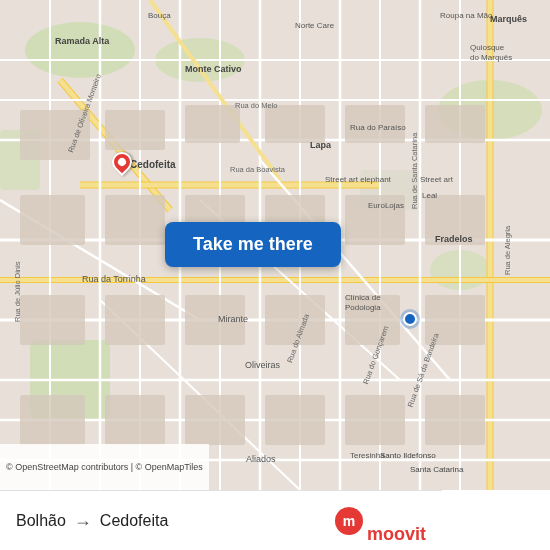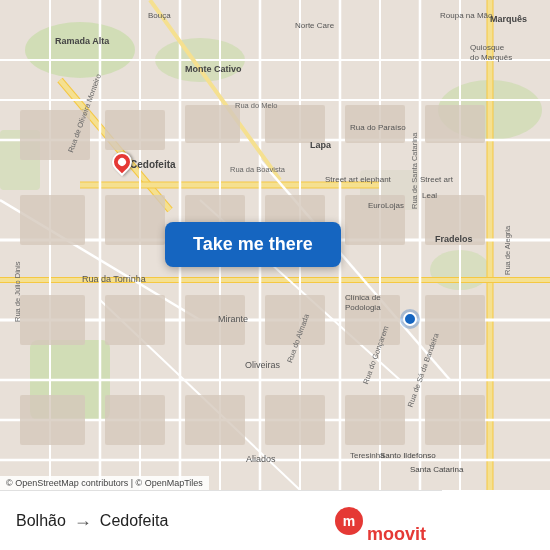--- a/index.html
+++ b/index.html
@@ -75,21 +75,21 @@
     }
 
     
     .attribution {
       position: absolute;
       bottom: 0;
       left: 0;
       background: rgba(255,255,255,0.85);
       font-size: 9px;
       color: #444;
-      padding: 2px 6px;
+      padding: 18px 6px;
       z-index: 15;
       white-space: nowrap;
     }
 
     
     #bottom-bar {
       width: 442px;
       height: 60px;
       background: #fff;
       display: flex;

